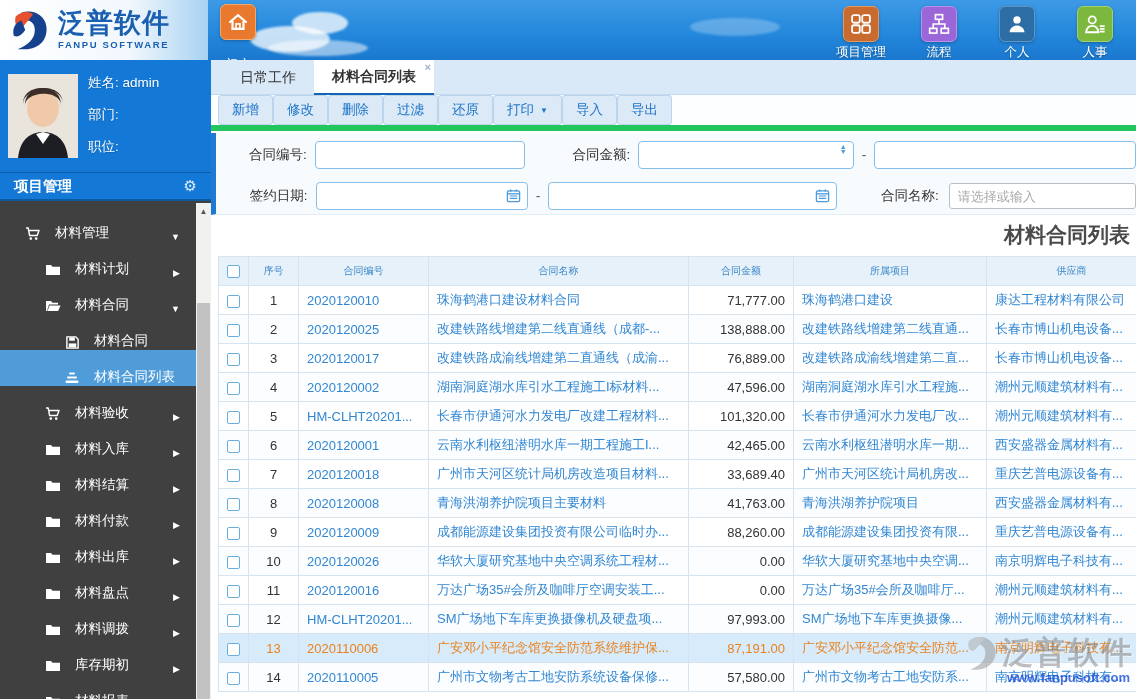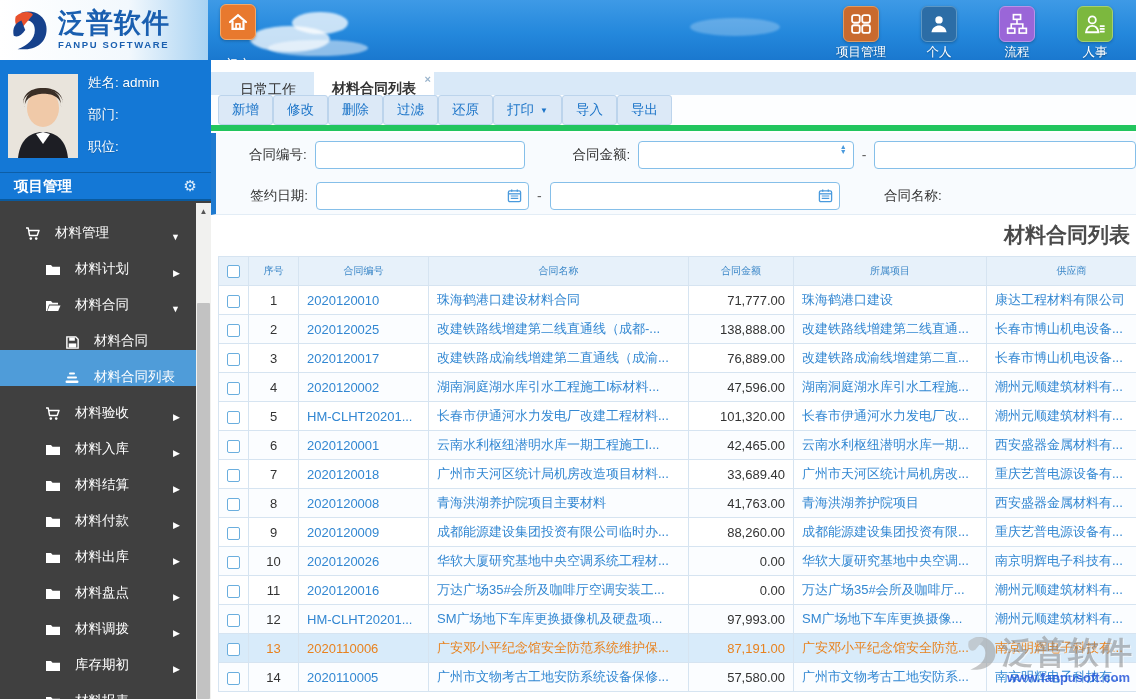--- a/index.html
+++ b/index.html
@@ -50,21 +50,21 @@
   .lvl2 .mi-icon { margin-left:44px; } .lvl2 .mi-label { margin-left:13px; }
   .lvl3 .mi-icon { margin-left:63px; } .lvl3 .mi-label { margin-left:13px; }
   .mi-caret { position:absolute; right:16px; font-size:9px; color:#fff; }
   
   .side-scroll { position:absolute; right:0; top:143px; width:15px; height:496px; background:#f1f1ef; }
   .scroll-up { height:16px; display:flex; align-items:center; justify-content:center; font-size:8px; color:#555; background:#f1f1ef; cursor:pointer; }
   .scroll-thumb { position:absolute; left:1px; right:1px; top:100px; bottom:0; background:#c2c2c2; border-radius:1px; cursor:pointer; }
 
   
   .main { position:absolute; left:211px; top:60px; width:925px; height:639px; background:#fff; }
-  .tabbar { position:absolute; left:0; top:12px; width:925px; height:35px; background:#d9e9f8; border-bottom:1px solid #c3d9ee; display:flex; padding-left:11px; }
+  .tabbar { position:absolute; left:0; top:0; width:925px; height:35px; background:#d9e9f8; border-bottom:1px solid #c3d9ee; display:flex; padding-left:11px; }
   .tab { height:35px; display:flex; align-items:center; padding:0 18px; font-size:14px; color:#333; cursor:pointer; position:relative; }
   .tab.active { background:#fff; border-bottom:2px solid #1464b4; font-weight:bold; }
   .tab-close { position:absolute; top:2px; right:3px; font-size:11px; color:#9ab4cc; line-height:1; cursor:pointer; }
 
   .toolbar { position:absolute; left:0; top:35px; width:925px; height:36px; display:flex; align-items:center; padding-left:7px;
     background:#fdfeff; border-bottom:6px solid #22c55e; }
   .btn { background:#dce9f7; border:1px solid #bcd4ec; color:#1b74c8; font-size:13.5px; padding:5px 13px; border-radius:3px; cursor:pointer;
     display:flex; align-items:center; gap:6px; font-family:inherit; }
   .btn .caret { font-size:8px; color:#1b74c8; }
 
@@ -144,38 +144,38 @@
           <svg width="22" height="22" viewBox="0 0 16 16">
               <rect x="1.5" y="1.5" width="5.6" height="5.6" rx="1.4" fill="none" stroke="#fff" stroke-width="1.3"></rect>
               <rect x="8.9" y="1.5" width="5.6" height="5.6" rx="1.4" fill="none" stroke="#fff" stroke-width="1.3"></rect>
               <rect x="1.5" y="8.9" width="5.6" height="5.6" rx="1.4" fill="none" stroke="#fff" stroke-width="1.3"></rect>
               <rect x="8.9" y="8.9" width="5.6" height="5.6" rx="1.4" fill="none" stroke="#fff" stroke-width="1.3"></rect>
             </svg>
         </div>
         <div class="topnav-label">项目管理</div>
       </div>
       <div class="topnav-item">
-        <div class="topnav-icon tn-blue">
-          <svg width="22" height="22" viewBox="0 0 16 16">
-              <circle cx="8" cy="5" r="2.7" fill="#fff"></circle>
-              <path d="M2.5 14 C3 10.5 5.5 9 8 9 C10.5 9 13 10.5 13.5 14 Z" fill="#fff"></path>
-            </svg>
-        </div>
-        <div class="topnav-label">个人</div>
-      </div>
-      <div class="topnav-item">
         <div class="topnav-icon tn-purple">
           <svg width="22" height="22" viewBox="0 0 16 16">
               <rect x="5.4" y="1.2" width="5.2" height="3.4" fill="none" stroke="#fff" stroke-width="1.2"></rect>
               <rect x="1.2" y="11.2" width="5.2" height="3.4" fill="none" stroke="#fff" stroke-width="1.2"></rect>
               <rect x="9.6" y="11.2" width="5.2" height="3.4" fill="none" stroke="#fff" stroke-width="1.2"></rect>
               <path d="M8 4.6 V8 M3.8 11.2 V8 H12.2 V11.2" fill="none" stroke="#fff" stroke-width="1.2"></path>
             </svg>
         </div>
         <div class="topnav-label">流程</div>
+      </div>
+      <div class="topnav-item">
+        <div class="topnav-icon tn-blue">
+          <svg width="22" height="22" viewBox="0 0 16 16">
+              <circle cx="8" cy="5" r="2.7" fill="#fff"></circle>
+              <path d="M2.5 14 C3 10.5 5.5 9 8 9 C10.5 9 13 10.5 13.5 14 Z" fill="#fff"></path>
+            </svg>
+        </div>
+        <div class="topnav-label">个人</div>
       </div>
       <div class="topnav-item">
         <div class="topnav-icon tn-green">
           <svg width="22" height="22" viewBox="0 0 16 16">
               <circle cx="6" cy="5" r="2.6" fill="none" stroke="#fff" stroke-width="1.3"></circle>
               <path d="M1.5 14 C2 10.8 4 9.4 6 9.4 C8 9.4 10 10.8 10.5 14 Z" fill="none" stroke="#fff" stroke-width="1.3"></path>
               <path d="M11.5 9.5 H15 M11.5 11.5 H15 M11.5 13.5 H15" stroke="#fff" stroke-width="1.2"></path>
             </svg>
         </div>
         <div class="topnav-label">人事</div>
@@ -423,20 +423,23 @@
         <span class="finput" style="width:290px;">
           <input type="text" style="">
           <span class="cal-icon"><svg width="15" height="15" viewBox="0 0 16 16">
                 <rect x="1.5" y="3" width="13" height="11.5" rx="1.5" fill="none" stroke="#4a9add" stroke-width="1.4"></rect>
                 <path d="M1.5 6.2 H14.5" stroke="#4a9add" stroke-width="1.4"></path>
                 <path d="M5 1.5 V4 M11 1.5 V4" stroke="#4a9add" stroke-width="1.4"></path>
                 <path d="M4 8.5 H12 M4 11 H12" stroke="#4a9add" stroke-width="1.2"></path>
               </svg></span>
         </span>
         <span class="flabel" style="width:66px; margin-left:36px;">合同名称:</span>
+        <span class="finput grayline" style="width:188px; margin-left:10px;">
+          <input type="text" placeholder="请选择或输入" style="">
+        </span>
       </div>
     </div>
 
     <div class="table-title">材料合同列表</div>
 
     <div class="tablewrap">
       <table class="grid">
         <colgroup>
           <col class="col-chk">
             <col class="col-seq">

